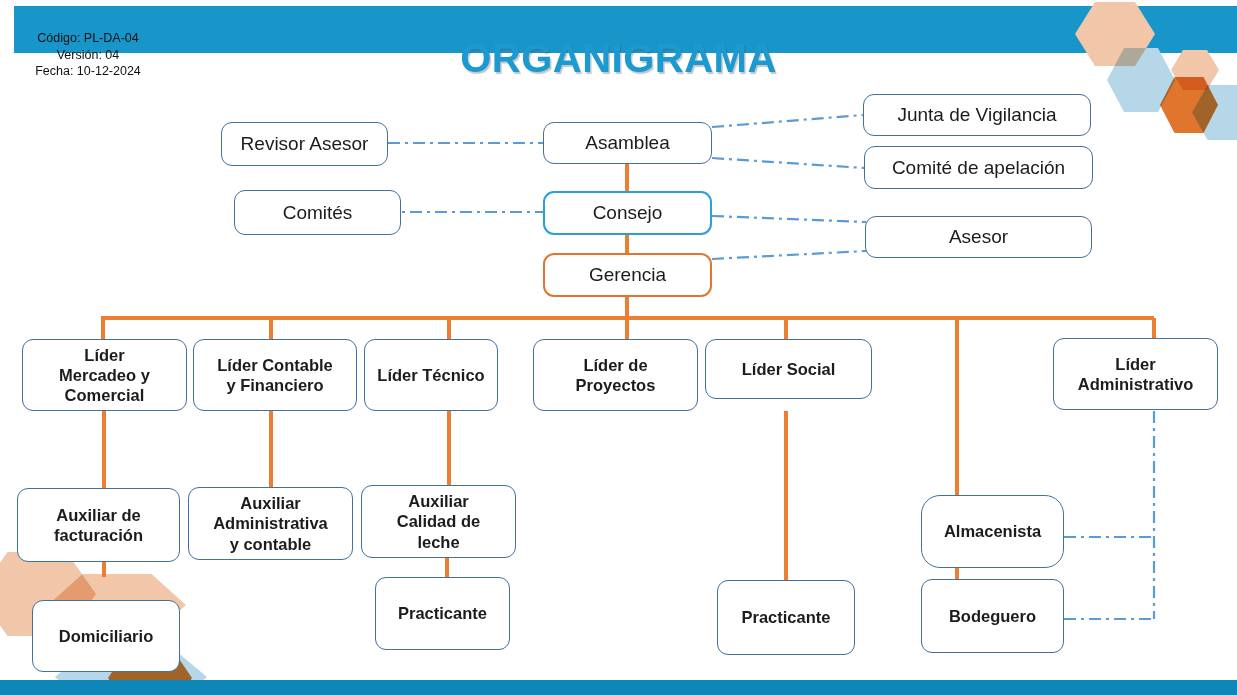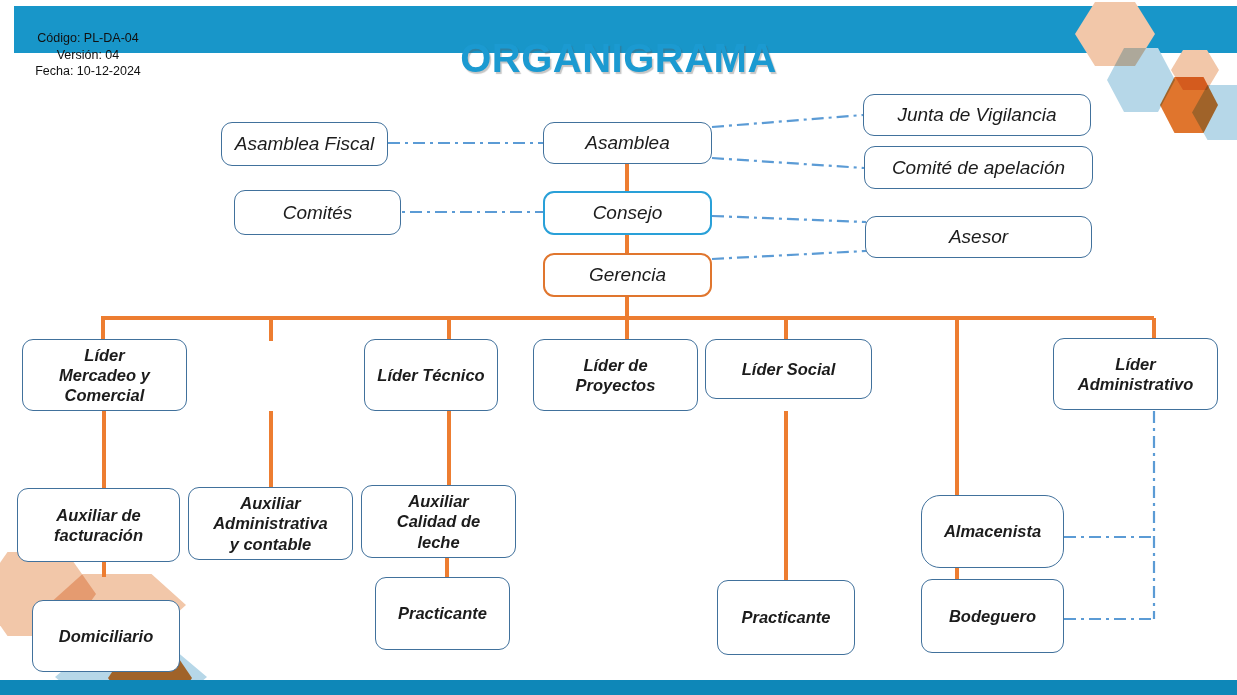--- a/index.html
+++ b/index.html
@@ -28,21 +28,21 @@
   .page-title{position:absolute;left:0;top:36px;width:1237px;text-align:center;
               font-size:40px;font-weight:bold;color:#1b9ad1;letter-spacing:.5px;
               text-shadow:1.5px 1.5px 1px rgba(90,90,90,.35);z-index:3;}
 
   
   svg.wires{position:absolute;left:0;top:0;z-index:1;}
 
   
   .node{position:absolute;background:#fff;border:1.6px solid #41719c;border-radius:11px;
         display:flex;align-items:center;justify-content:center;text-align:center;
-        color:#1c1c1c;font-size:19px;z-index:3;box-sizing:border-box;font-style:italic;}
+        color:#1c1c1c;font-size:19px;z-index:3;box-sizing:border-box;}
   .node span{white-space:pre-line;line-height:1.22;}
   .node.bold{font-weight:bold;font-size:16.5px;}
   #n-consejo{border:2px solid #29a0d8;}
   #n-gerencia{border:2.5px solid #e0762e;}
 
   #n-revisor{left:221px;top:122px;width:167px;height:44px;}
   #n-asamblea{left:543px;top:122px;width:169px;height:42px;}
   #n-junta{left:863px;top:94px;width:228px;height:42px;}
   #n-apelacion{left:864px;top:146px;width:229px;height:43px;}
   #n-comites{left:218px;top:190px;width:167px;height:45px;margin-left:16px;}
@@ -125,21 +125,21 @@
       <path d="M385,212 H543"></path>
       <path d="M712,216 L866,222"></path>
       <path d="M712,259 L866,251"></path>
       <path d="M1154,411 V619"></path>
       <path d="M1064,537 H1154"></path>
       <path d="M1064,619 H1154"></path>
     </g>
   </svg>
 
   <div class="node" id="n-revisor">
-      <span>Asamblea Fiscal</span>
+      <span>Revisor Asesor</span>
     </div>
   <div class="node" id="n-asamblea">
       <span>Asamblea</span>
     </div>
   <div class="node" id="n-junta">
       <span>Junta de Vigilancia</span>
     </div>
   <div class="node" id="n-apelacion">
       <span>Comité de apelación</span>
     </div>
@@ -154,20 +154,24 @@
     </div>
   <div class="node" id="n-gerencia">
       <span>Gerencia</span>
     </div>
 
   <div class="node bold" id="n-mercadeo">
       <span>Líder
 Mercadeo y
 Comercial</span>
     </div>
+  <div class="node bold" id="n-contable">
+      <span>Líder Contable
+y Financiero</span>
+    </div>
   <div class="node bold" id="n-tecnico">
       <span>Líder Técnico</span>
     </div>
   <div class="node bold" id="n-proyectos">
       <span>Líder de
 Proyectos</span>
     </div>
   <div class="node bold" id="n-social">
       <span>Líder Social</span>
     </div>

